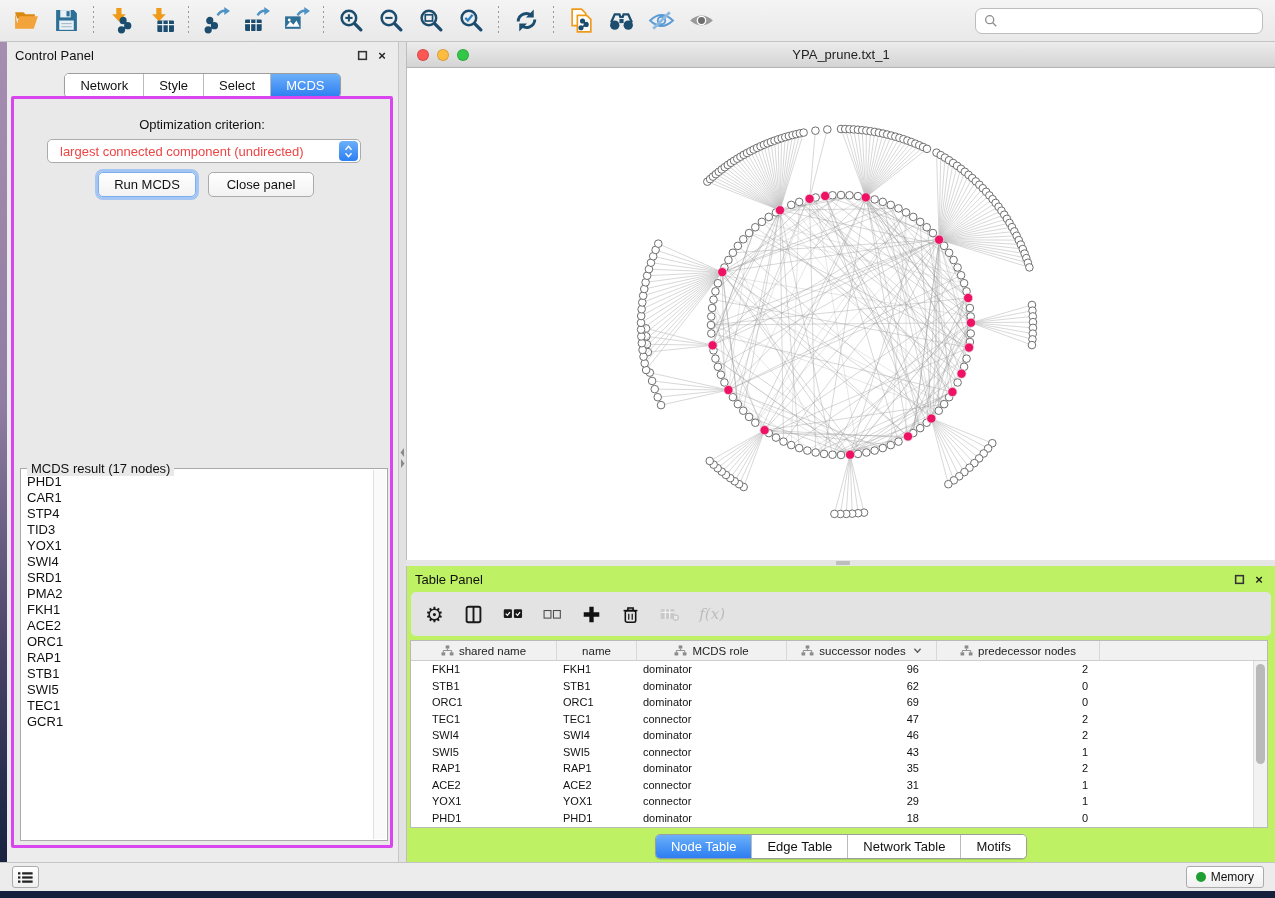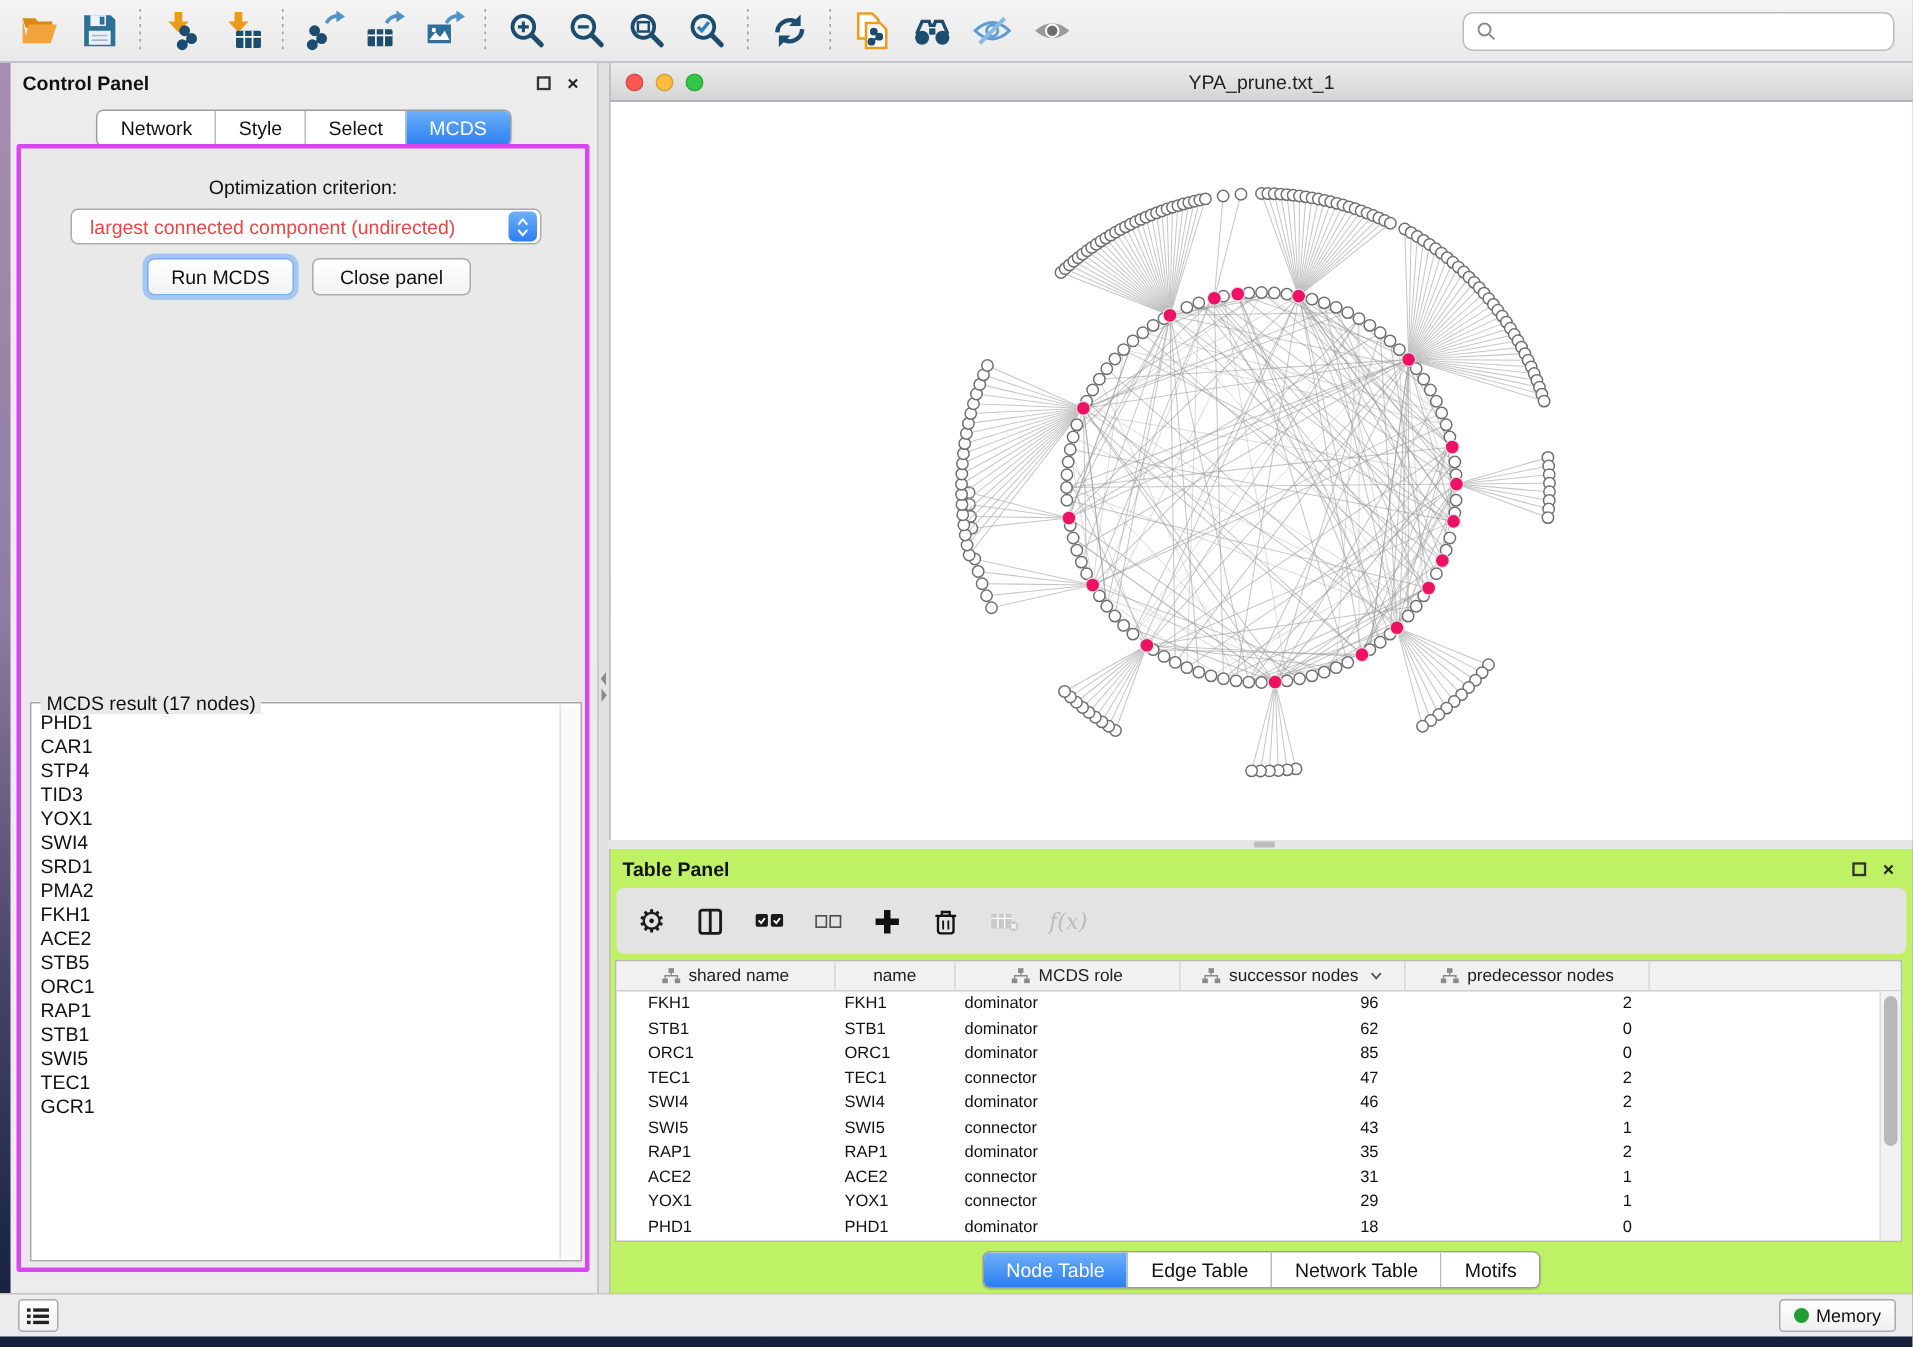--- a/index.html
+++ b/index.html
@@ -22,21 +22,21 @@
     border:1px solid #bdbdbd; border-radius:7px; background:#fff;
     display:flex; align-items:center; padding:0 8px; }
   .tb-search svg { width:14px; height:14px; margin-right:6px; flex:none; }
   .tb-search input { border:none; outline:none; flex:1; font-size:13px; background:transparent; }
 
   
   .control-panel { position:absolute; left:7px; top:42px; width:392px; height:820px;
     background:#ececec; border-right:1px solid #c7c7c7; }
   .panel-header { height:26px; display:flex; align-items:center; padding:0 8px;
     font-size:13px; color:#111; }
-  .panel-header .ph-title { flex:1;font-weight:bold; }
+  .panel-header .ph-title { flex:1; }
   .ph-btn { width:16px; height:16px; border:none; background:transparent; cursor:pointer;
     display:flex; align-items:center; justify-content:center; margin-left:4px;
     font-size:13px; font-weight:bold; color:#222; padding:0; }
   .ph-btn svg { width:11px; height:11px; }
 
   .ctrl-tabs { position:absolute; left:0; top:31px; width:100%; display:flex; justify-content:center; }
   .tabset { display:inline-flex; border:1px solid #9d9d9d; border-radius:5px; overflow:hidden;
     background:#fff; box-shadow:0 1px 1px rgba(0,0,0,.12); }
   .tab { border:none; background:#fff; padding:4px 15px; font-size:13px; color:#111;
     border-right:1px solid #bbb; cursor:pointer; font-family:inherit; }
@@ -382,21 +382,20 @@
           <div class="mcds-item">PHD1</div>
           <div class="mcds-item">CAR1</div>
           <div class="mcds-item">STP4</div>
           <div class="mcds-item">TID3</div>
           <div class="mcds-item">YOX1</div>
           <div class="mcds-item">SWI4</div>
           <div class="mcds-item">SRD1</div>
           <div class="mcds-item">PMA2</div>
           <div class="mcds-item">FKH1</div>
           <div class="mcds-item">ACE2</div>
-          <div class="mcds-item">STB5</div>
           <div class="mcds-item">ORC1</div>
           <div class="mcds-item">RAP1</div>
           <div class="mcds-item">STB1</div>
           <div class="mcds-item">SWI5</div>
           <div class="mcds-item">TEC1</div>
           <div class="mcds-item">GCR1</div>
         </div>
       <div class="mcds-scroll"></div>
     </div>
   </div>
@@ -1161,21 +1160,21 @@
           <div class="td" style="width: 146px; text-align: left; padding: 0px 0px 0px 21px;">STB1</div>
           <div class="td" style="width: 80px; text-align: left; padding: 0px 0px 0px 6px;">STB1</div>
           <div class="td" style="width: 150px; text-align: left; padding: 0px 0px 0px 6px;">dominator</div>
           <div class="td" style="width: 150px; text-align: right; padding: 0px 18px 0px 0px;">62</div>
           <div class="td" style="width: 163px; text-align: right; padding: 0px 12px 0px 0px;">0</div>
         </div>
         <div class="tr">
           <div class="td" style="width: 146px; text-align: left; padding: 0px 0px 0px 21px;">ORC1</div>
           <div class="td" style="width: 80px; text-align: left; padding: 0px 0px 0px 6px;">ORC1</div>
           <div class="td" style="width: 150px; text-align: left; padding: 0px 0px 0px 6px;">dominator</div>
-          <div class="td" style="width: 150px; text-align: right; padding: 0px 18px 0px 0px;">85</div>
+          <div class="td" style="width: 150px; text-align: right; padding: 0px 18px 0px 0px;">69</div>
           <div class="td" style="width: 163px; text-align: right; padding: 0px 12px 0px 0px;">0</div>
         </div>
         <div class="tr">
           <div class="td" style="width: 146px; text-align: left; padding: 0px 0px 0px 21px;">TEC1</div>
           <div class="td" style="width: 80px; text-align: left; padding: 0px 0px 0px 6px;">TEC1</div>
           <div class="td" style="width: 150px; text-align: left; padding: 0px 0px 0px 6px;">connector</div>
           <div class="td" style="width: 150px; text-align: right; padding: 0px 18px 0px 0px;">47</div>
           <div class="td" style="width: 163px; text-align: right; padding: 0px 12px 0px 0px;">2</div>
         </div>
         <div class="tr">

